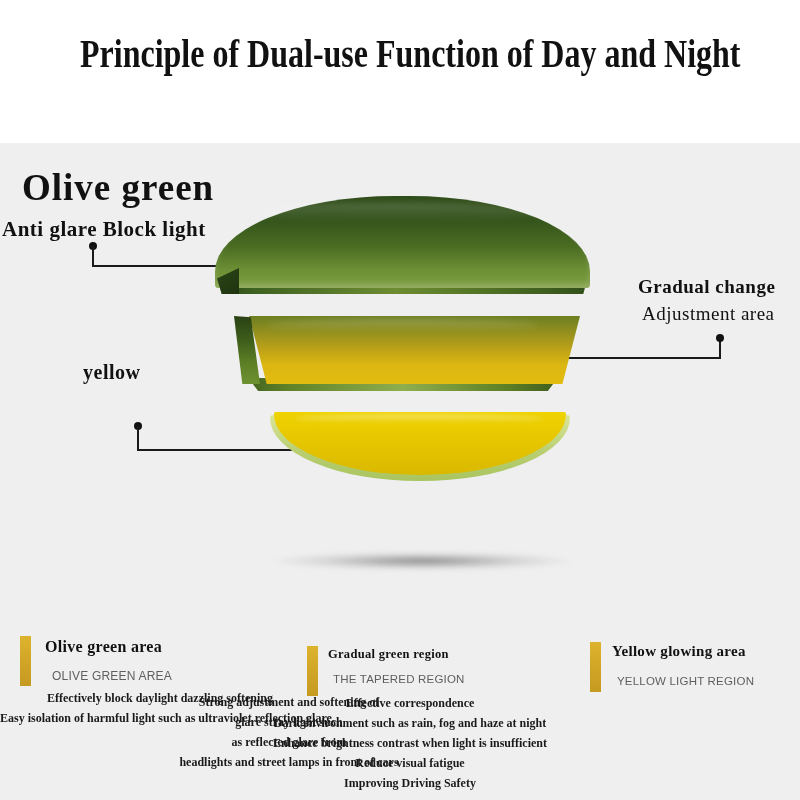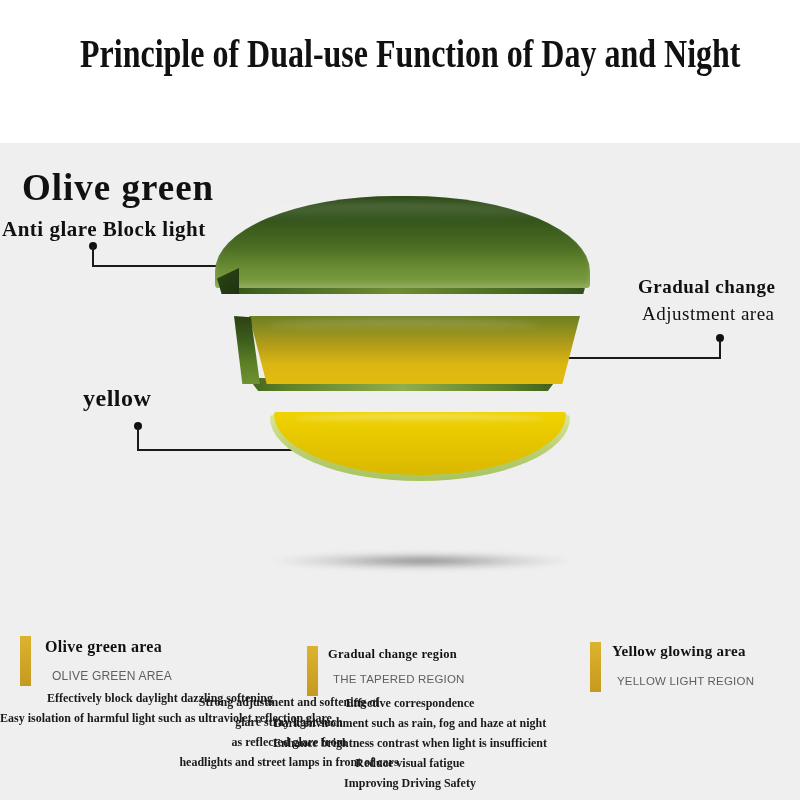--- a/index.html
+++ b/index.html
@@ -56,21 +56,21 @@
   .gradual-1{
     left:638px;top:276px;
     font-size:19px;font-weight:700;letter-spacing:0.5px;font-family:Liberation Serif, serif;
   }
   .gradual-2{
     left:642px;top:303px;
     font-size:19px;font-weight:400;letter-spacing:0.5px;
   }
   .yellow-1{
     left:83px;top:361px;
-    font-size:24px;font-weight:700;letter-spacing:0.5px;margin-top:24px;
+    font-size:20px;font-weight:700;letter-spacing:0.5px;
   }
   .yellow-2{
     left:38px;top:393px;
     font-size:20px;font-weight:700;letter-spacing:0.5px;
   }
 
   
   .leader{position:absolute;background:#1a1a1a;}
   .leader-v{width:2px;}
   .leader-h{height:2px;}
@@ -278,21 +278,21 @@
 
     <div class="lg-bar lg-bar-1"></div>
     <div class="lg-title lg-title-1">Olive green area</div>
     <div class="lg-sub lg-sub-1">OLIVE GREEN AREA</div>
     <div class="lg-body lg-body-1">
       <div>Effectively block daylight dazzling softening</div>
       <div>Easy isolation of harmful light such as ultraviolet reflection glare</div>
     </div>
 
     <div class="lg-bar lg-bar-2"></div>
-    <div class="lg-title lg-title-2">Gradual change    region</div>
+    <div class="lg-title lg-title-2">Gradual green    region</div>
     <div class="lg-sub lg-sub-2">THE TAPERED REGION</div>
     <div class="lg-body lg-body-2">
       <div>Strong adjustment and softening of</div>
       <div>glare stray light such</div>
       <div>as reflected glare from</div>
       <div>headlights and street lamps in front of cars</div>
     </div>
 
     <div class="lg-bar lg-bar-3"></div>
     <div class="lg-title lg-title-3">Yellow glowing area</div>

